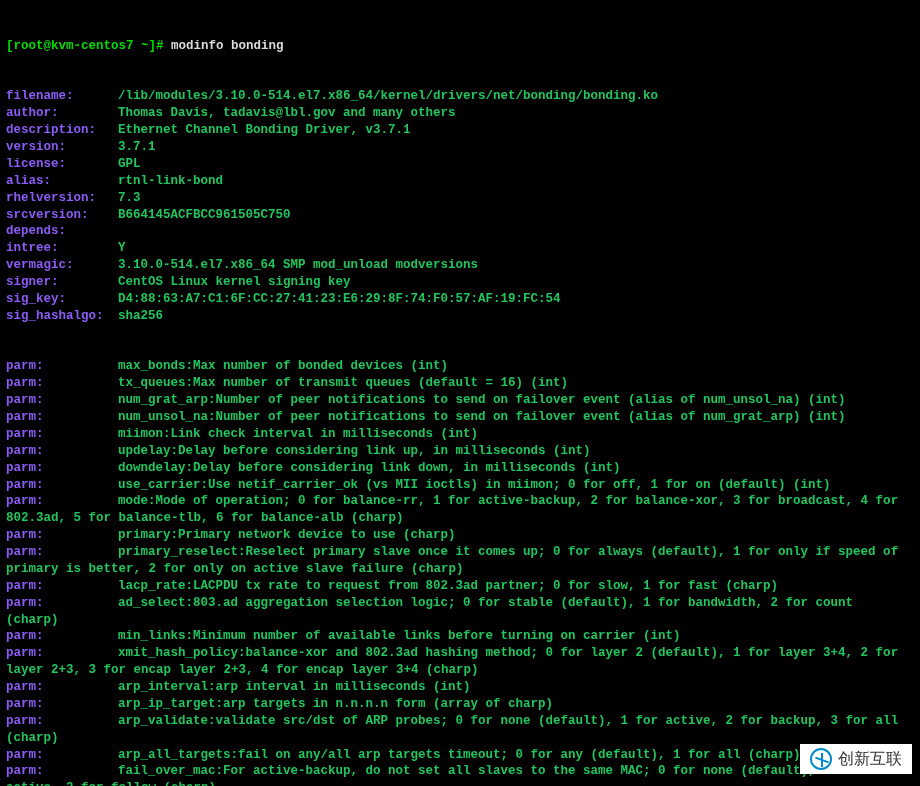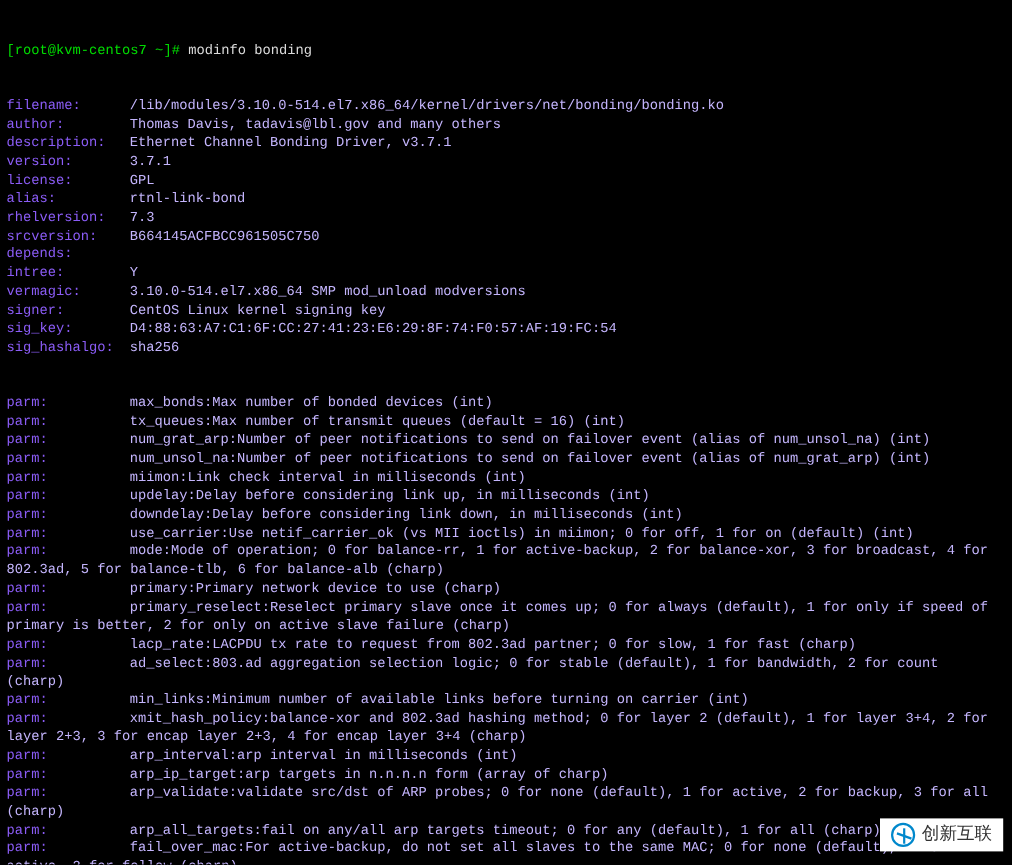--- a/index.html
+++ b/index.html
@@ -12,25 +12,25 @@
     width: 920px;
     height: 786px;
     overflow: hidden;
     position: relative;
     padding: 4px 6px;
   }
   .terminal {
     white-space: pre-wrap;
     word-break: break-all;
   }
-  .line { display: block; }
+  .line { display: block; font-weight: bold; }
   .prompt-user { color: #00dc00; }
   .prompt-cmd { color: #dcdcdc; }
   .key { color: #8b5cf6; display: inline-block; min-width: 112px; }
-  .val { color: #c4b5fd; }
+  .val { color: #22c55e; }
   .watermark {
     position: absolute;
     right: 8px;
     bottom: 12px;
     background: #ffffff;
     color: #333333;
     font-family: "Microsoft YaHei", sans-serif;
     font-size: 16px;
     padding: 4px 10px;
     display: flex;

